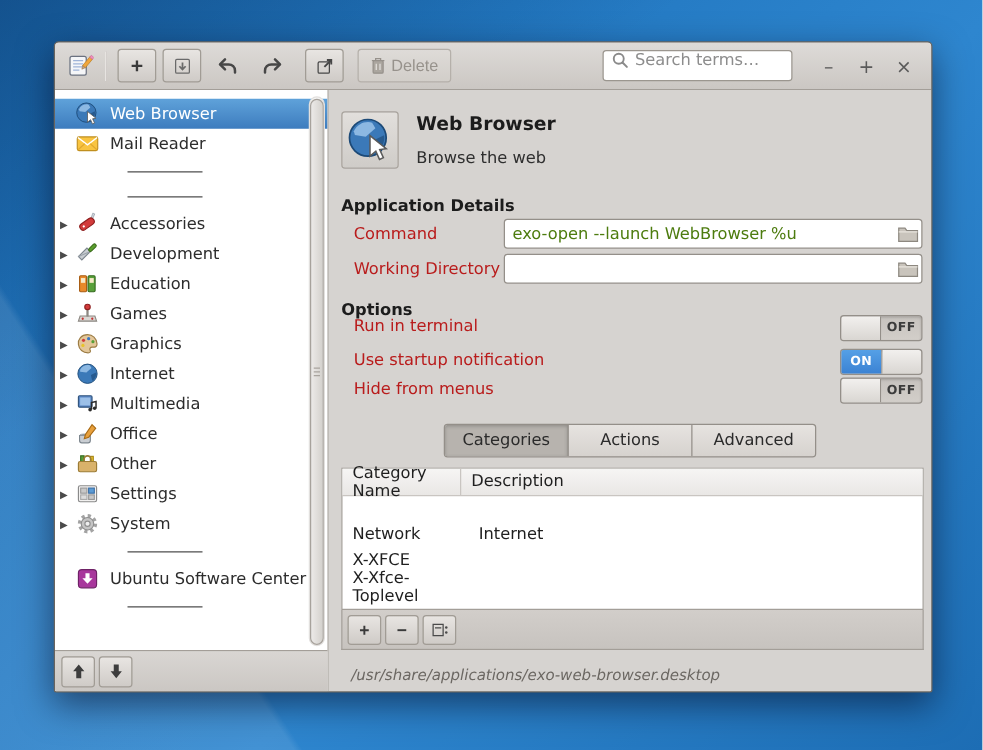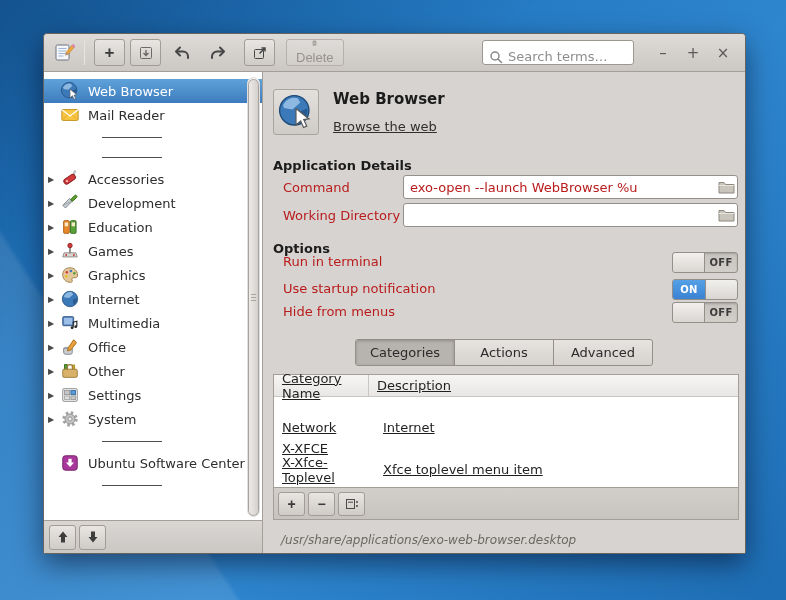--- a/index.html
+++ b/index.html
@@ -36,21 +36,21 @@
     font-size:15px; color:#3c3c3c; cursor:default;
   }
   .tb-btn.flat { border-color:transparent; background:transparent; }
   .tb-btn.disabled { color:#97928c; background:linear-gradient(#dedbd8,#d2cec9); border-color:#b5b0aa; }
   .tb-btn .lbl { font-size:13px; }
   .plus-glyph { font-size:17px; font-weight:bold; line-height:1; color:#3a3a3a; }
 
   .search-box {
     margin-left:auto; width:152px; height:25px; background:#fff;
     border:1px solid #9b968f; border-radius:3px;
-    display:flex; align-items:flex-end; padding:0 6px; gap:5px;
+    display:flex; align-items:flex-start; padding:0 6px; gap:5px;
   }
   .search-box input {
     border:none; outline:none; width:110px; font-family:"DejaVu Sans",sans-serif;
     font-size:13px; color:#333; background:transparent;
   }
   .search-box input::placeholder { color:#8d8d8d; }
 
   .win-controls { display:flex; align-items:center; gap:10px; margin-left:14px; margin-right:2px; }
   .win-btn { width:20px; text-align:center; font-size:15px; color:#5a5a5a; cursor:default; }
 
@@ -83,29 +83,29 @@
   .sf-btn { width:27px; height:25px; border:1px solid #a19c95; border-radius:3px;
     background:linear-gradient(#e8e5e2,#cfcbc7); display:flex; align-items:center; justify-content:center; }
 
   
   .main { flex:1; position:relative; background:#d6d3d0; }
 
   .hdr-icon-btn { position:absolute; left:10px; top:17px; width:46px; height:46px;
     border:1px solid #a8a39d; border-radius:3px; background:linear-gradient(#e2dfdc,#cfccc8);
     display:flex; align-items:center; justify-content:center; }
   .hdr-title { position:absolute; left:70px; top:18px; font-size:15px; font-weight:bold; color:#1c1c1c; }
-  .hdr-sub { position:absolute; left:70px; top:47px; font-size:13px; color:#2f2f2f;text-decoration:underline; }
+  .hdr-sub { position:absolute; left:70px; top:47px; font-size:13px; color:#2f2f2f; }
 
   .sec-title { position:absolute; left:10px; font-size:13px; font-weight:bold; color:#1c1c1c; }
   .fld-label { position:absolute; left:20px; font-size:13px; color:#b91c1c; }
 
   .fld { position:absolute; left:140px; right:7px; height:24px; background:#fff;
     border:1px solid #948f89; border-radius:3px; display:flex; align-items:center; }
   .fld input { flex:1; border:none; outline:none; background:transparent;
-    font-family:"DejaVu Sans",sans-serif; font-size:13px; color:#b91c1c; padding:0 6px; }
+    font-family:"DejaVu Sans",sans-serif; font-size:13px; color:#4d7c0f; padding:0 6px; }
   .fld .folder { flex:0 0 22px; display:flex; justify-content:center; }
 
   .opt-row { position:absolute; left:0; right:0; height:21px; }
   .opt-row .fld-label { top:2px; }
   .toggle { position:absolute; right:7px; top:0; width:66px; height:21px;
     border:1px solid #948f89; border-radius:3px; display:flex; overflow:hidden;
     background:linear-gradient(#c7c3bf,#d2cec9); box-shadow:inset 0 1px 2px rgba(0,0,0,.18); }
   .toggle .knob { width:32px; background:linear-gradient(#f2f0ee,#d9d6d2); }
   .toggle .tstate { flex:1; text-align:center; font-size:10px; font-weight:bold; line-height:19px; color:#3c3c3c; letter-spacing:.3px; }
   .toggle.off .knob { order:0; border-right:1px solid #948f89; border-radius:2px 0 0 2px; }
@@ -115,21 +115,21 @@
 
   .tab-group { position:absolute; left:92px; top:267px; width:298px; height:27px;
     display:flex; border:1px solid #948f89; border-radius:3px; overflow:hidden;
     background:linear-gradient(#e6e3e0,#d6d2ce); }
   .tab { flex:1; display:flex; align-items:center; justify-content:center;
     font-size:13px; color:#2b2b2b; border-right:1px solid #948f89; cursor:default; }
   .tab:last-child { border-right:none; }
   .tab.active { background:#b7b3ae; box-shadow:inset 0 1px 3px rgba(0,0,0,.22); }
 
   .cat-table { position:absolute; left:10px; top:302px; width:466px; height:114px;
-    background:#fff; border:1px solid #a39e98; font-size:13px; color:#1f1f1f;text-decoration:underline; }
+    background:#fff; border:1px solid #a39e98; font-size:13px; color:#1f1f1f; }
   .cth { display:flex; height:22px; background:linear-gradient(#f6f5f4,#e9e7e5);
     border-bottom:1px solid #c9c5c1; align-items:center; }
   .cth .c1 { width:95px; padding-left:8px; border-right:1px solid #c9c5c1; height:100%; display:flex; align-items:center; }
   .cth .c2 { flex:1; padding-left:8px; }
   .ctr { display:flex; height:21px; align-items:center; }
   .ctr .c1 { width:95px; padding-left:8px; }
   .ctr .c2 { flex:1; padding-left:14px; }
 
   .minibar { position:absolute; left:10px; top:416px; width:466px; height:32px;
     background:linear-gradient(#d2ceca,#c7c3bf);
@@ -185,21 +185,21 @@
         </svg>
       </button>
 
       <button class="tb-btn" style="margin-left:6px;">
         <svg width="16" height="16" viewBox="0 0 16 16">
           <rect x="2.5" y="4.5" width="9" height="9" rx="1" fill="none" stroke="#474747"></rect>
           <path d="M7.5 8.5 L13 3 M9.5 3 H13 V6.5" stroke="#474747" stroke-width="1.5" fill="none"></path>
         </svg>
       </button>
 
-      <button class="tb-btn disabled" style="margin-left:6px; padding:0 9px;flex-direction:column;">
+      <button class="tb-btn disabled" style="margin-left:6px; padding:0 9px;">
         <svg width="13" height="15" viewBox="0 0 13 15">
           <path d="M1.5 3.5 h10 M4.5 3.5 V1.8 h4 v1.7" stroke="#96918b" fill="none"></path>
           <rect x="2.5" y="3.5" width="8" height="10" rx="1" fill="#aba69f" stroke="#96918b"></rect>
           <path d="M5 6 v5 M8 6 v5" stroke="#e4e1dd"></path>
         </svg>
         <span class="lbl">Delete</span>
       </button>
 
       <div class="search-box">
         <svg width="14" height="14" viewBox="0 0 14 14">
@@ -527,21 +527,20 @@
           </div>
           <div class="ctr" style="margin-top:20px;">
             <span class="c1">Network</span>
             <span class="c2">Internet</span>
           </div>
           <div class="ctr">
             <span class="c1">X-XFCE</span>
           </div>
           <div class="ctr">
             <span class="c1">X-Xfce-Toplevel</span>
-            <span class="c2">Xfce toplevel menu item</span>
           </div>
         </div>
 
         <div class="minibar">
           <button class="mb-btn">
             <span>+</span>
           </button>
           <button class="mb-btn">
             <span>−</span>
           </button>

